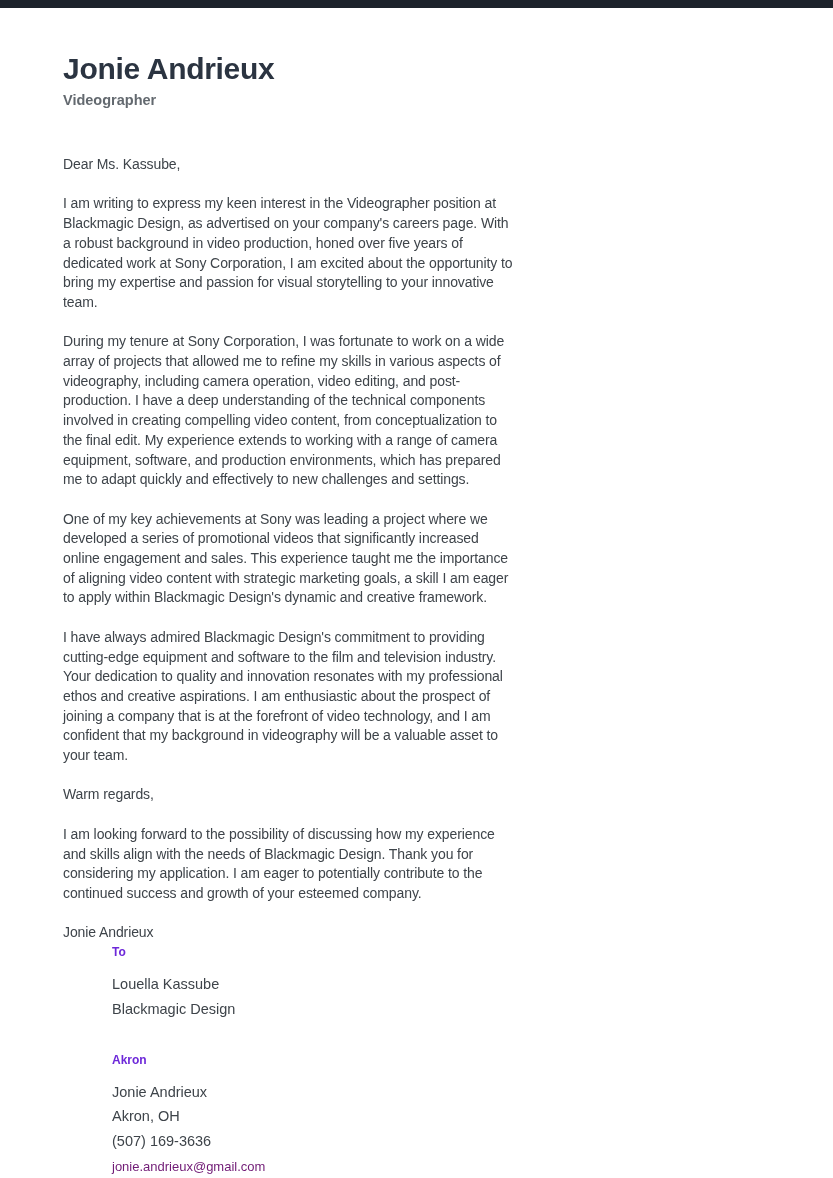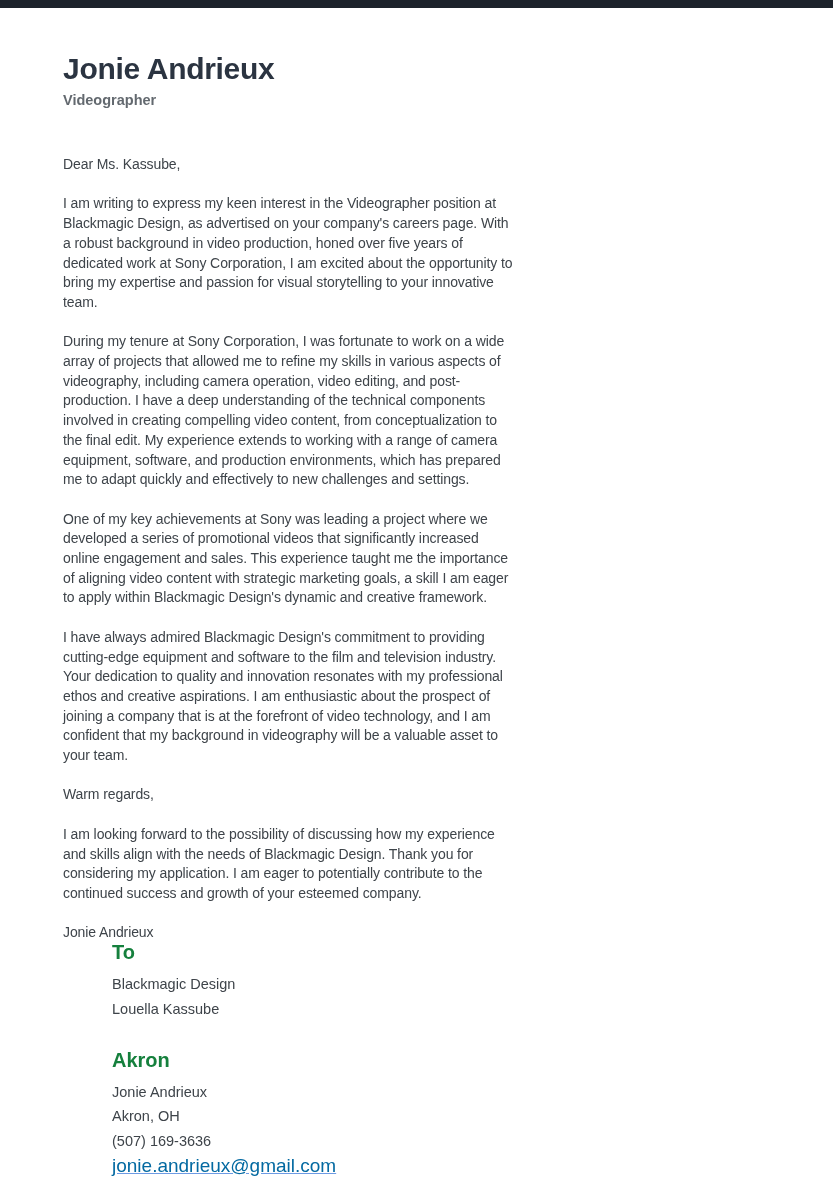--- a/index.html
+++ b/index.html
@@ -50,39 +50,38 @@
     margin: 0 0 19.7px 0;
   }
   .letter p.signature {
     margin-bottom: 0;
   }
   .sidebar {
     margin-left: 49px;
     width: 200px;
   }
   .sb-heading {
-    font-size: 20px;
+    font-size: 12px;
     font-weight: 700;
-    color: #15803d;
+    color: #6d28d9;
     line-height: 19px;
     margin: 0 0 10px 0;
   }
   .sb-item {
     font-size: 14.5px;
     color: #3e444a;
     line-height: 24.8px;
   }
   .sb-section-from {
     margin-top: 29px;
   }
   .email-link {
-    font-size: 19px;
+    font-size: 13px;
     line-height: 24.8px;
-    color: #0369a1;
-    text-decoration: underline;
+    color: #701a75;
     text-decoration-color: #6d9be4;
     cursor: pointer;
   }
 </style>
 </head>
 <body>
 
 <div class="top-bar"></div>
 
 <div class="header">
@@ -100,22 +99,22 @@
     <p>I have always admired Blackmagic Design's commitment to providing cutting-edge equipment and software to the film and television industry. Your dedication to quality and innovation resonates with my professional ethos and creative aspirations. I am enthusiastic about the prospect of joining a company that is at the forefront of video technology, and I am confident that my background in videography will be a valuable asset to your team.</p>
     <p>Warm regards,</p>
     <p>I am looking forward to the possibility of discussing how my experience and skills align with the needs of Blackmagic Design. Thank you for considering my application. I am eager to potentially contribute to the continued success and growth of your esteemed company.</p>
     <p class="signature">Jonie Andrieux</p>
   </div>
 
   <div class="sidebar">
 
     <div class="sb-section">
       <div class="sb-heading">To</div>
+      <div class="sb-item">Louella Kassube</div>
       <div class="sb-item">Blackmagic Design</div>
-      <div class="sb-item">Louella Kassube</div>
     </div>
 
     <div class="sb-section sb-section-from">
       <div class="sb-heading">Akron</div>
       <div class="sb-item">Jonie Andrieux</div>
       <div class="sb-item">Akron, OH</div>
       <div class="sb-item">(507) 169-3636</div>
       <div class="sb-item">
         <a class="email-link">jonie.andrieux@gmail.com</a>
       </div>

